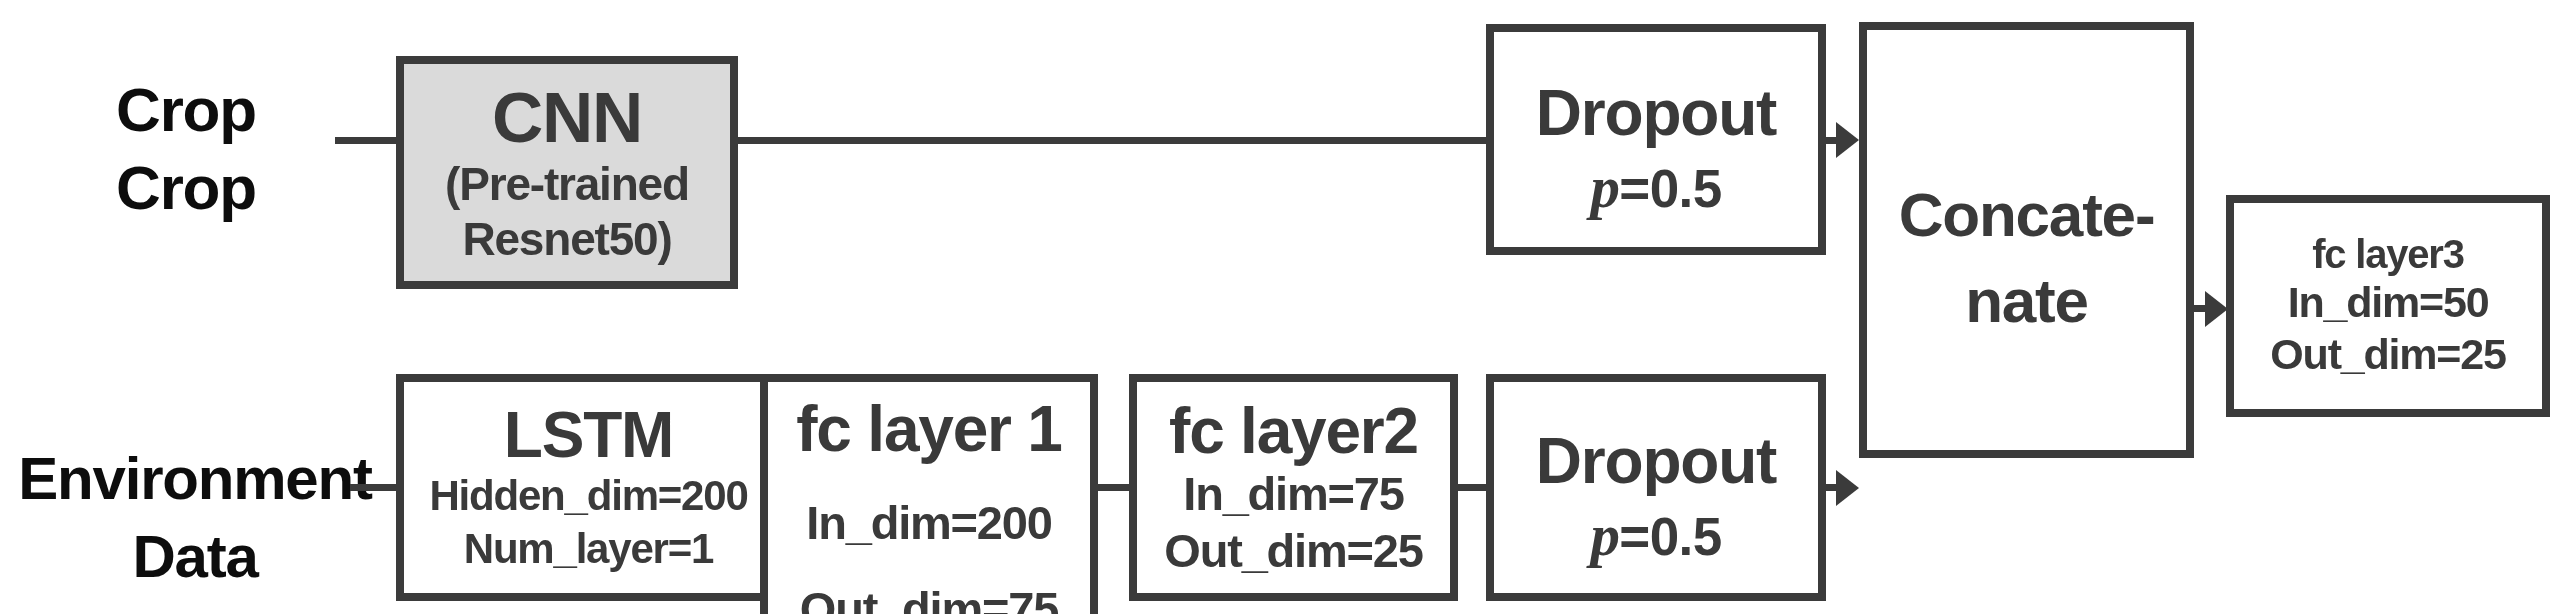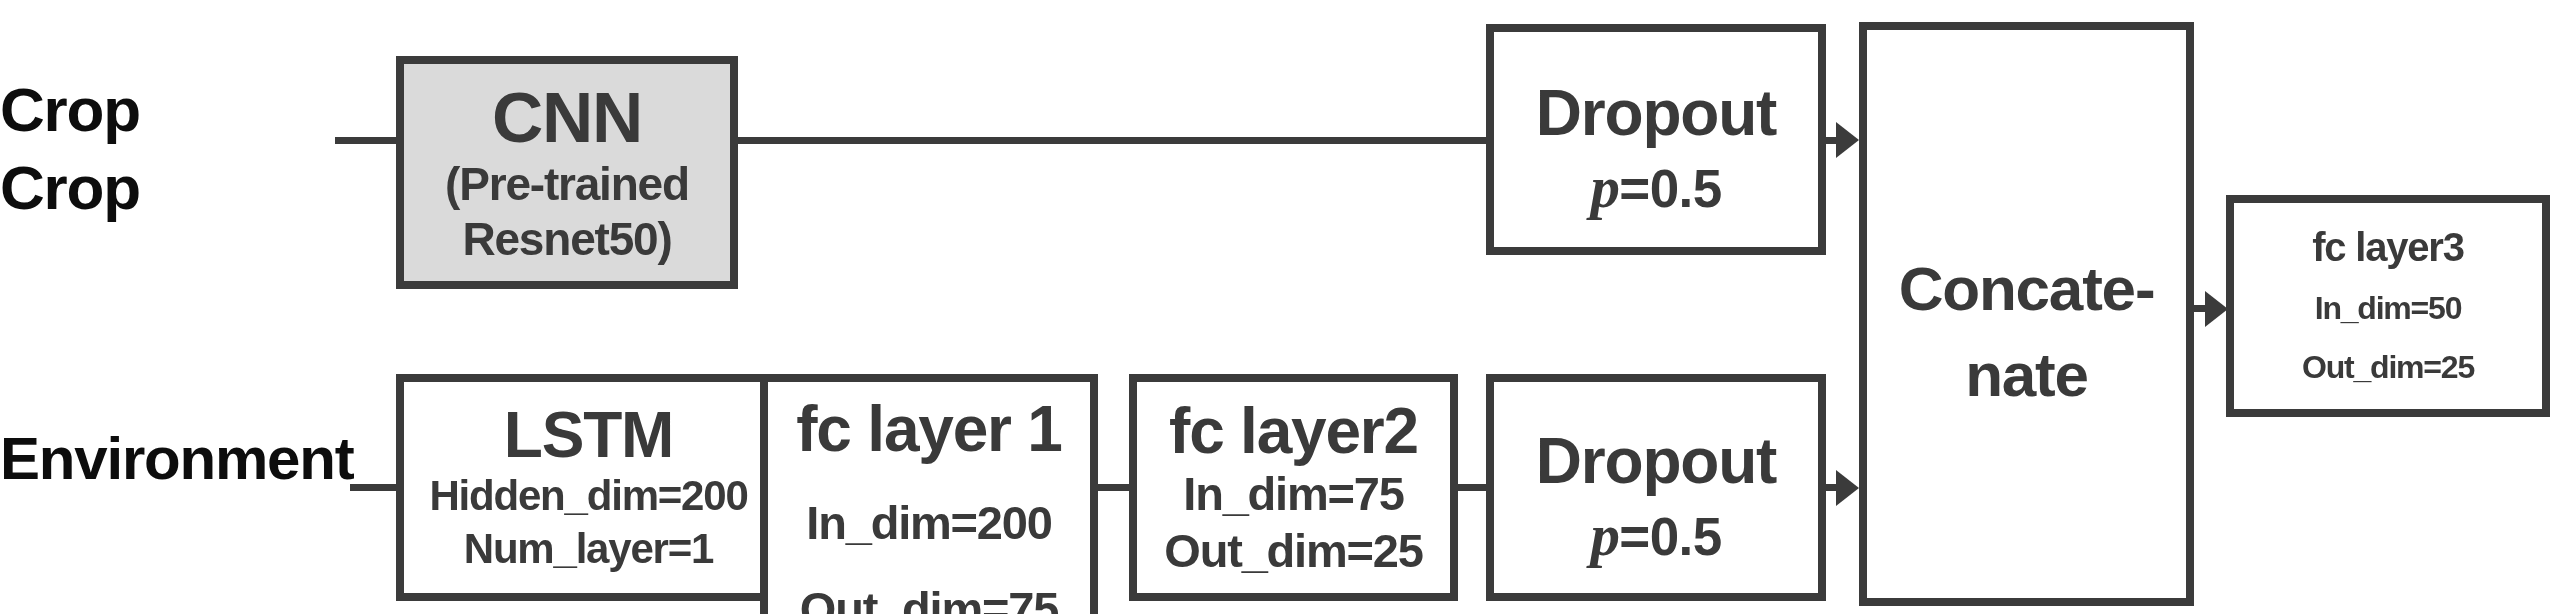--- a/index.html
+++ b/index.html
@@ -14,53 +14,54 @@
   .canvas{
     position:relative;
     width:2576px;height:615px;
     background:var(--bg);
     font-family:"Liberation Sans", sans-serif;
     overflow:hidden;
   }
   
   .side-label{
     position:absolute;
+    text-align:center;
     font-weight:bold;
     color:var(--label-text);
     letter-spacing:-1.2px;
   }
   #label-crop{left:0;top:71px;width:372px;font-size:62px;line-height:1.26;}
-  #label-env{left:0;top:420px;width:390px;font-size:60px;line-height:1.30;}
+  #label-env{left:0;top:440px;width:390px;font-size:60px;line-height:1.30;}
   
   .box{
     position:absolute;
     box-sizing:border-box;
     border:8.4px solid var(--border);
     background:var(--box-fill);
     display:flex;flex-direction:column;
     align-items:center;justify-content:center;
     text-align:center;
     color:var(--box-text);
     font-weight:bold;
   }
   #box-cnn{left:396px;top:24px;width:342px;height:233px;background:var(--cnn-fill);margin-top:32px;}
   #box-dropout-top{left:1486px;top:24px;width:340px;height:231px;padding-top:27px;}
   #box-lstm{left:396px;top:374px;width:385px;height:227px;}
   #box-fc1{left:760px;top:374px;width:338px;height:284px;gap:30px;}
   #box-fc2{left:1129px;top:374px;width:329px;height:227px;}
   #box-dropout-bottom{left:1486px;top:374px;width:340px;height:227px;padding-top:27px;}
-  #box-concatenate{left:1859px;top:21.6px;width:335px;height:584px;padding-top:36px;}
+  #box-concatenate{left:1859px;top:21.6px;width:335px;height:436px;padding-top:36px;}
   #box-fc3{left:2226px;top:195px;width:324px;height:222px;}
   .box-title{font-size:64px;line-height:1.10;letter-spacing:-1.2px;white-space:nowrap;}
   #box-cnn .box-title{font-size:71px;}
   #box-fc3 .box-title{font-size:40px;}
   .box-sub{font-size:47px;line-height:1.20;letter-spacing:-1.2px;white-space:nowrap;}
   #box-cnn .box-sub{font-size:46px;line-height:1.18;}
   #box-lstm .box-sub{font-size:42px;line-height:1.25;text-align:right;}
-  #box-fc3 .box-sub{font-size:32px;line-height:1.22;margin-top:20px;}
+  #box-fc3 .box-sub{font-size:43px;line-height:1.22;}
   .concat-line{font-size:62px;line-height:1.38;letter-spacing:-1.2px;}
   .dropout-param{font-size:53px;line-height:1.35;letter-spacing:-0.6px;white-space:nowrap;}
   .p-symbol{font-family:"Liberation Serif", serif;font-style:italic;font-weight:bold;font-size:59px;}
   
   .hline{position:absolute;height:7.2px;background:var(--border);}
   #line-crop-cnn{left:335px;top:137px;width:61px;}
   #line-cnn-dropout{left:737px;top:137px;width:751px;}
   #line-env-lstm{left:350px;top:484px;width:48px;}
   #line-lstm-fc1{left:733px;top:484px;width:29px;}
   #line-fc1-fc2{left:1096px;top:484px;width:35px;}
@@ -82,20 +83,21 @@
 <body>
 
 <div class="canvas">
 
   <div class="side-label" id="label-crop">
     <div>Crop</div>
     <div>Crop</div>
   </div>
   <div class="side-label" id="label-env">
     <div>Environment</div>
+    <div>Data</div>
   </div>
 
   <div class="hline" id="line-crop-cnn"></div>
   <div class="hline" id="line-cnn-dropout"></div>
   <div class="hline" id="line-env-lstm"></div>
   <div class="hline" id="line-lstm-fc1"></div>
   <div class="hline" id="line-fc1-fc2"></div>
   <div class="hline" id="line-fc2-dropout"></div>
 
   <div class="hline" id="shaft-dropout-top-concat"></div>

